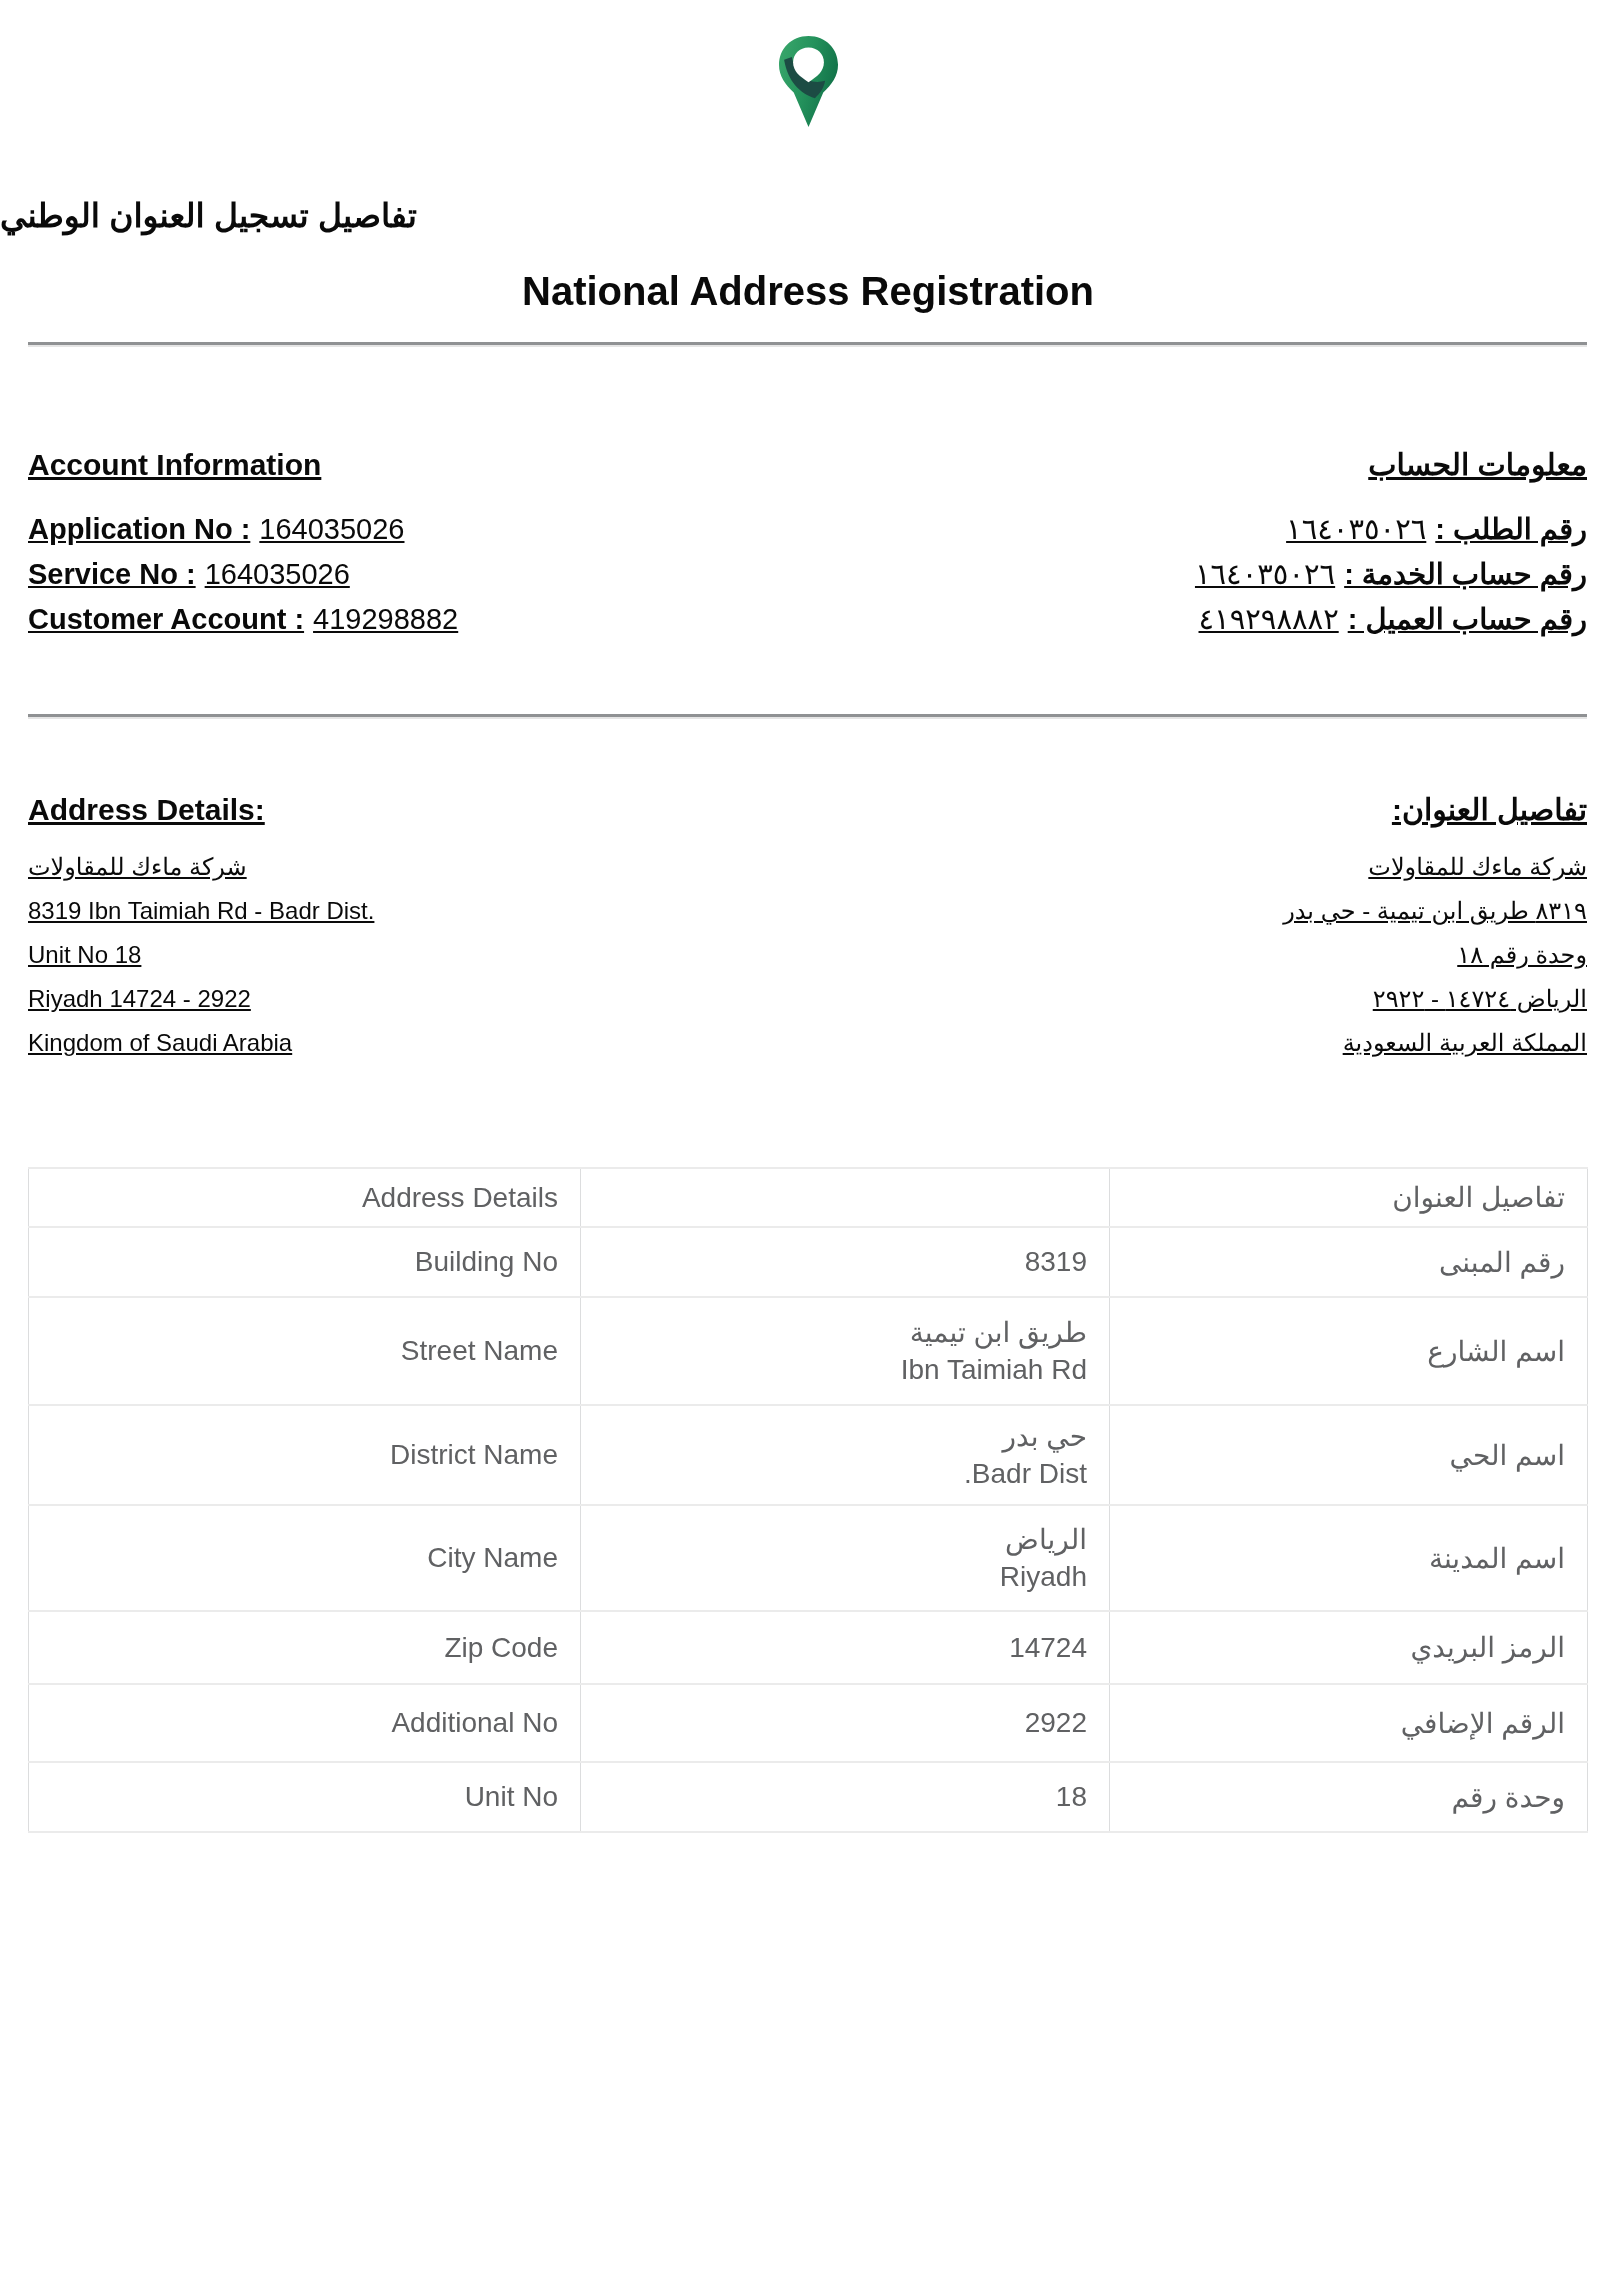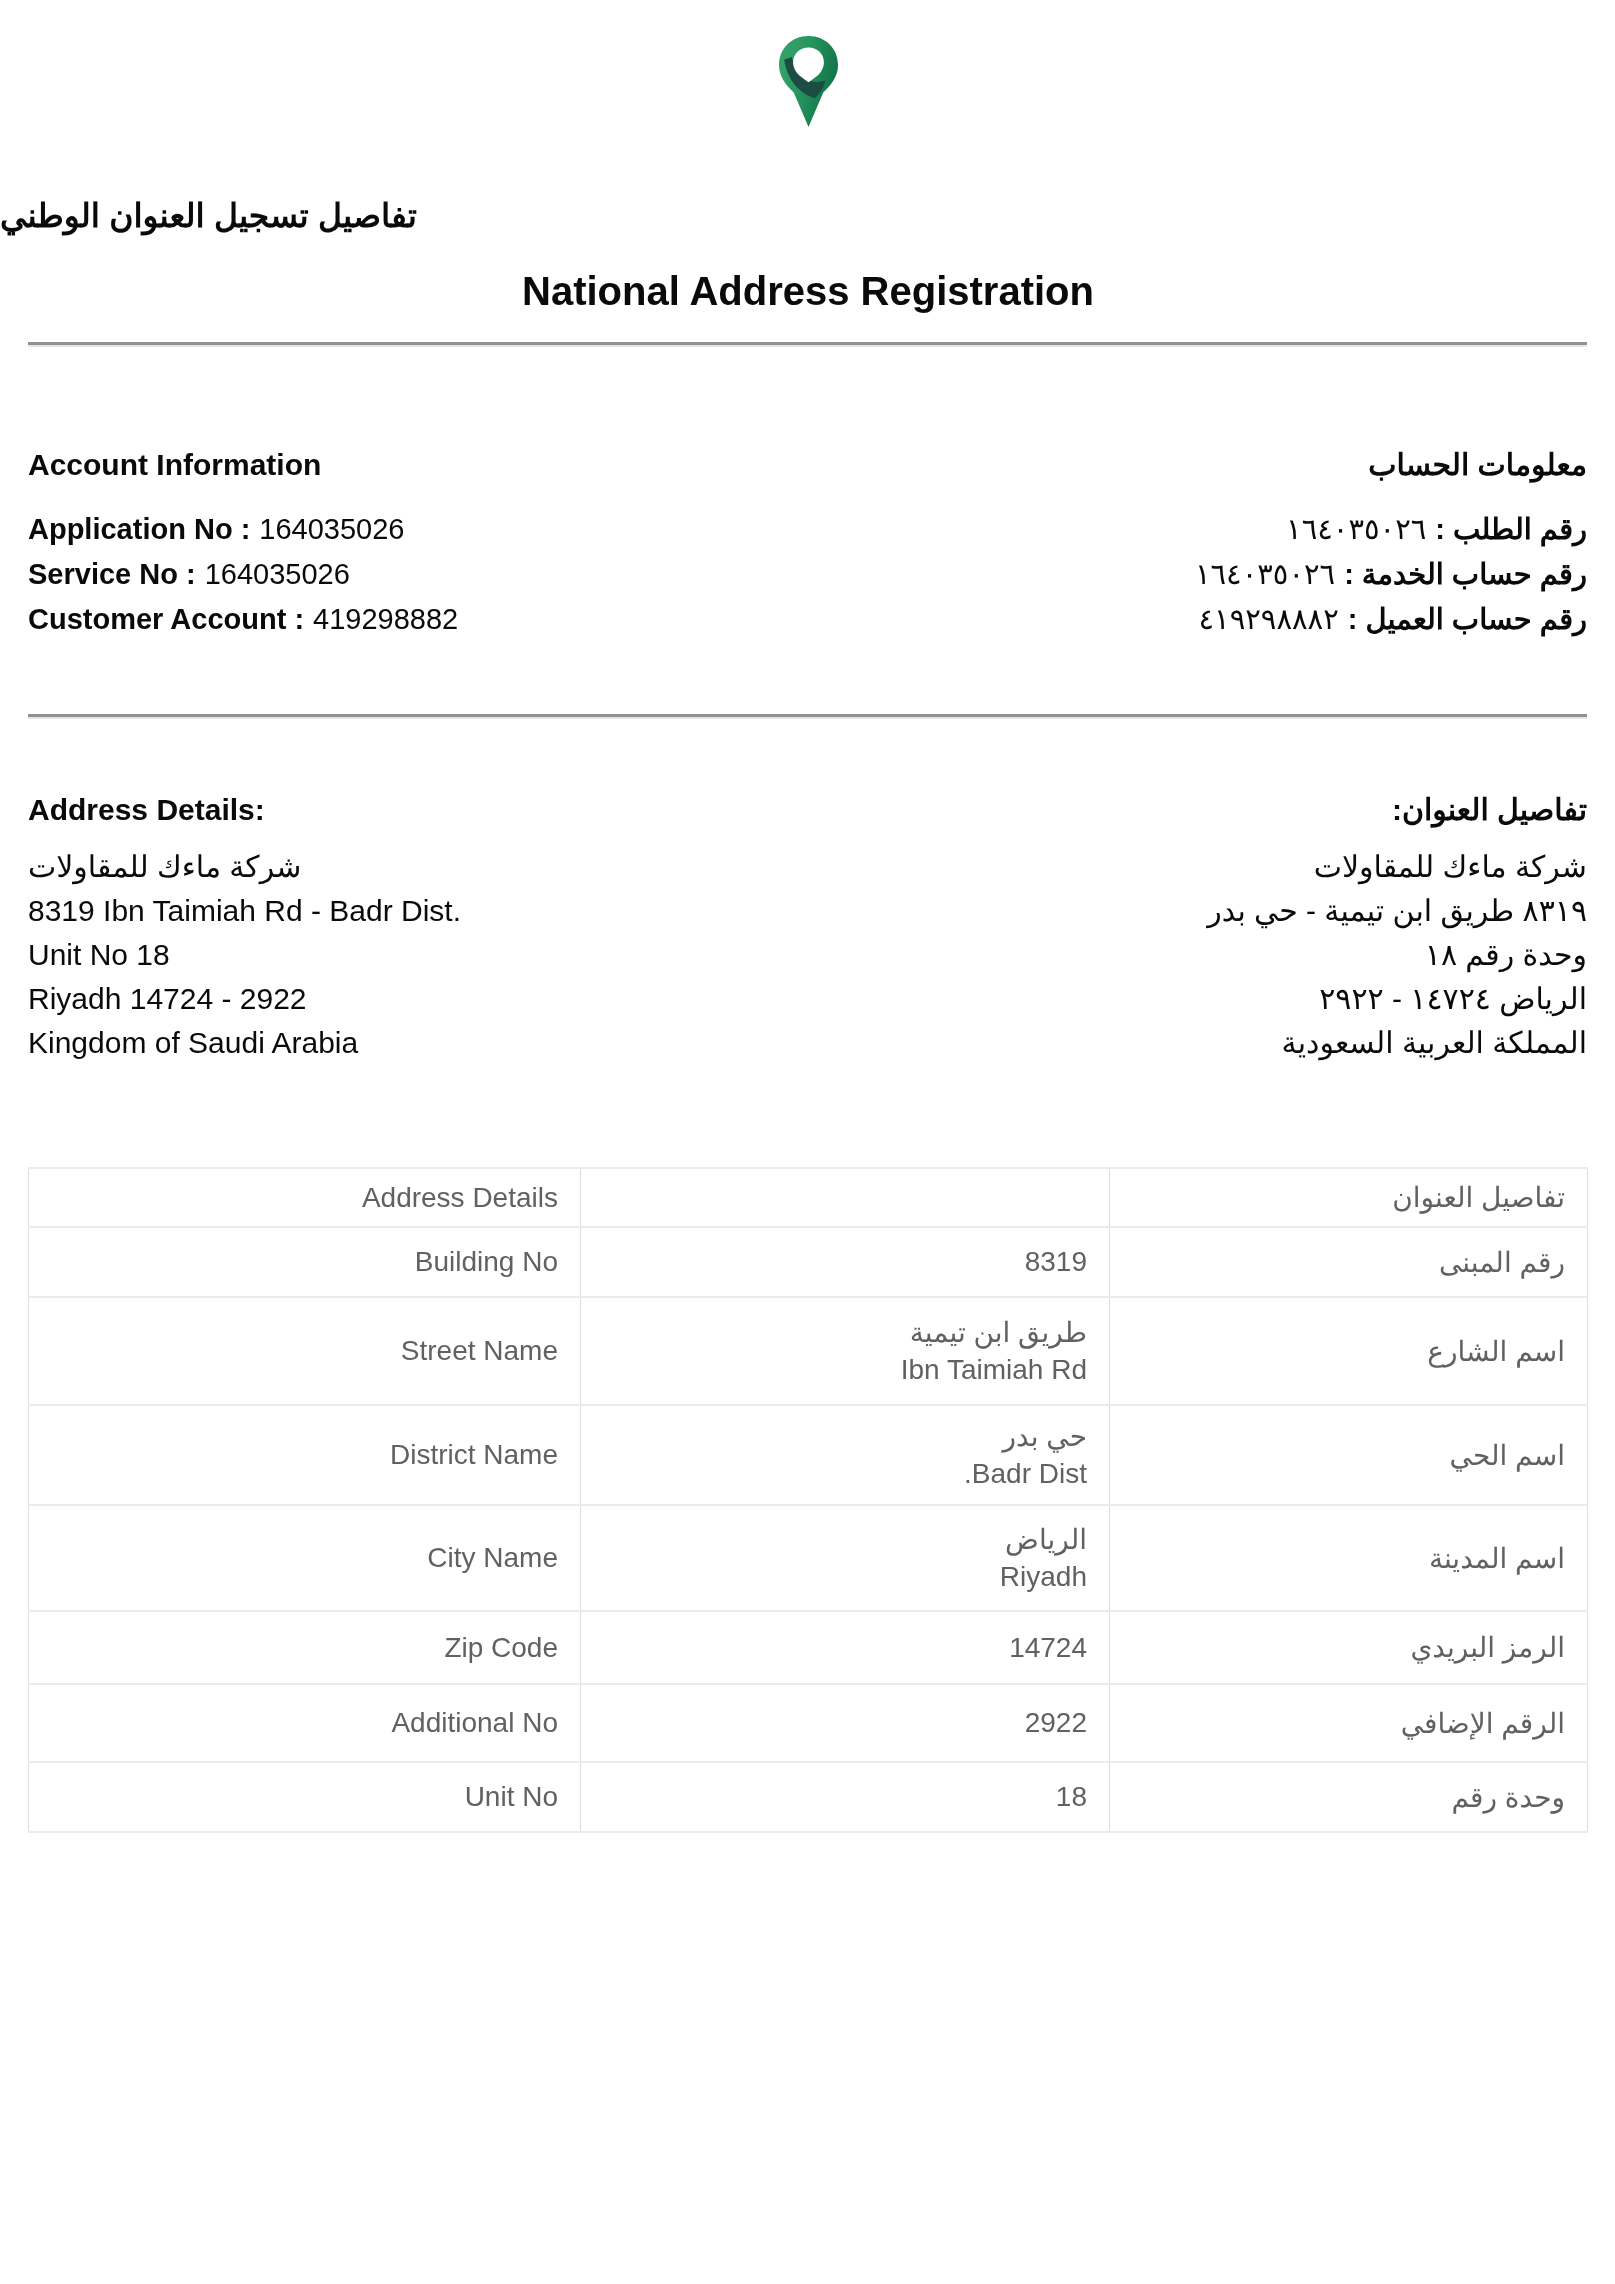--- a/index.html
+++ b/index.html
@@ -31,35 +31,35 @@
   .divider{
     position:absolute; left:28px; right:29px; height:3.3px;
     background:#8f9193;
     box-shadow:0 2px 0 rgba(0,0,0,0.10);
   }
   .divider.d1{top:342px;}
   .divider.d2{top:714px;}
   
   .two-col{
     position:absolute; left:28px; right:29px;
-    display:flex; justify-content:space-between; align-items:flex-end;
+    display:flex; justify-content:space-between; align-items:flex-end;text-decoration:underline;
   }
   .two-col .col{max-width:48%;}
   .two-col .col.ar{direction:rtl; text-align:right;}
   .two-col h2{
     margin:0; font-size:30px; font-weight:bold; line-height:34px;
   }
   .account{top:448px;}
   .account h2{margin-bottom:25px;}
   .account .line{font-size:29px; line-height:45px; white-space:nowrap;}
   .line .lbl{font-weight:bold; margin-inline-end:9px;}
   .line .val{font-weight:normal;}
   .addr-block{top:793px;}
   .addr-block h2{margin-bottom:18px;}
-  .addr-block .aline{font-size:30px; line-height:44px; white-space:nowrap;}
+  .addr-block .aline{font-size:24px; line-height:44px; white-space:nowrap;}
   
   .addr-table{
     position:absolute; top:1167px; left:28px;
     width:1559px;
     border-collapse:collapse;
     table-layout:fixed;
     font-size:28px;
     color:#606163;
   }
   .addr-table th,.addr-table td{

